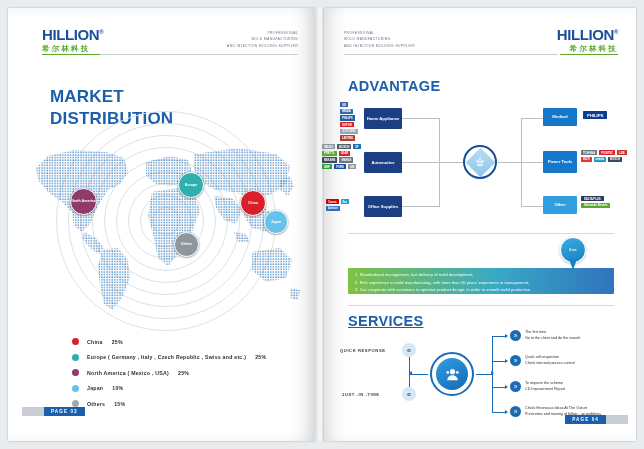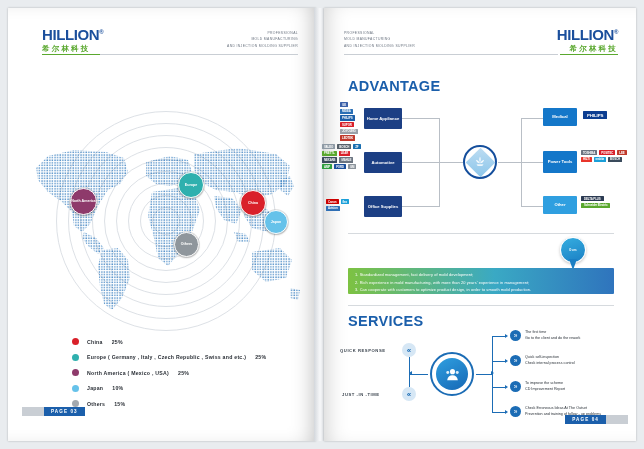--- a/index.html
+++ b/index.html
@@ -188,20 +188,24 @@
       </div>
       <div class="hdr-tag" style="right:18px; top:8px; width:120px; text-align:right;">
         <div>PROFESSIONAL</div>
         <div>MOLD MANUFACTURING</div>
         <div>AND INJECTION MOLDING SUPPLIER</div>
       </div>
       <div class="hdr-rule green" style="left:34px; top:32px; width:58px;"></div>
       <div class="hdr-rule" style="left:92px; top:32px; right:18px;"></div>
     </div>
 
+    <div class="mk-title">
+      <div>MARKET</div>
+      <div>DISTRIBUTION</div>
+    </div>
 
     <div class="map-wrap">
       <div class="radar">
         <span style="width:28px;height:28px"></span>
         <span style="width:52px;height:52px"></span>
         <span style="width:76px;height:76px"></span>
         <span style="width:100px;height:100px"></span>
         <span style="width:124px;height:124px"></span>
         <span style="width:148px;height:148px"></span>
         <span style="width:172px;height:172px"></span>
@@ -419,21 +423,21 @@
   </div>
 
   <div class="adv-bar">
     <div class="adv-line">1. Standardized management, fast delivery of mold development;</div>
     <div class="adv-line">2. Rich experience in mold manufacturing, with more than 20 years' experience in management;</div>
     <div class="adv-line">3. Can cooperate with customers to optimize product design, in order to smooth mold production.</div>
   </div>
 
   <div class="sec-rule" style="left:348px; top:305px; width:266px;"></div>
 
-  <div class="sec-title" style="left:348px; top:313px;">SERVICES</div>
+  <div class="sec-title" style="left:348px; top:313px;text-decoration:underline;">SERVICES</div>
 
   <div class="svc">
 
     <div class="svc-left-lbl" style="left:0px; top:18px;">QUICK RESPONSE</div>
     <div class="svc-left-lbl" style="left:2px; top:62px;">JUST -IN -TIME</div>
 
     <div class="chev" style="left:62px; top:13px;">«</div>
     <div class="chev" style="left:62px; top:57px;">«</div>
     <div class="svc-vline" style="left:68.5px; top:27px; height:30px;"></div>
     <div class="svc-line" style="left:70px; top:43.5px; width:18px;"></div>

